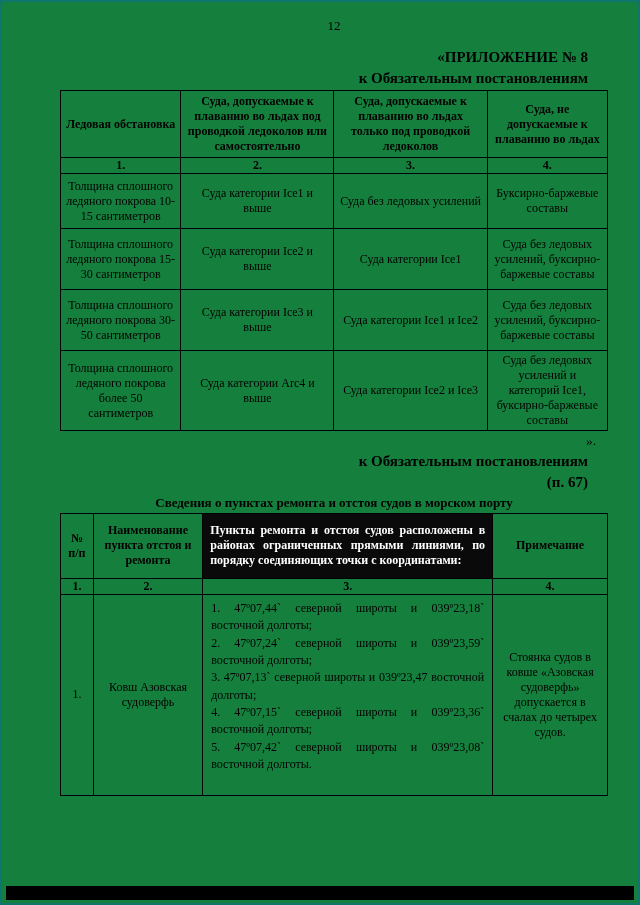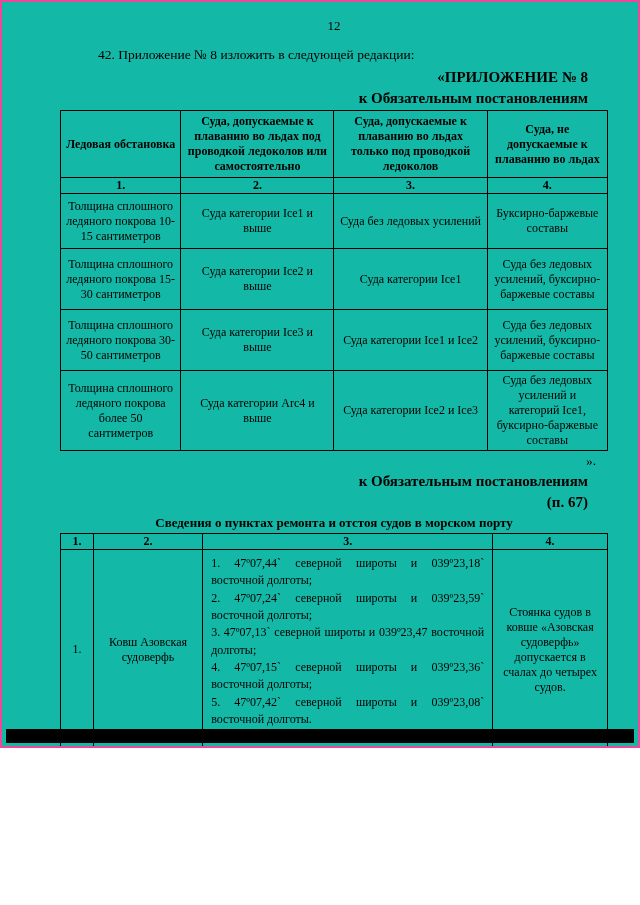--- a/index.html
+++ b/index.html
@@ -1,18 +1,18 @@
 <!DOCTYPE html>
 <html><head>
 <meta charset="utf-8">
 <style>
   html,body{margin:0;padding:0;background:#ffffff;}
   body{width:640px;height:905px;font-family:"Liberation Serif",serif;color:#000;}
-  .page{position:relative;width:640px;height:748px;box-sizing:border-box;background:#14b8a6;
-        border:2px solid #ec4899;padding:16px 30px 0 58px;overflow:hidden;}
+  .page{position:relative;width:640px;height:905px;box-sizing:border-box;background:#15803d;
+        border:2px solid #0f766e;padding:16px 30px 0 58px;overflow:hidden;}
   .page-number{text-align:center;font-size:13px;margin-bottom:13px;}
   .para{font-size:13.5px;text-indent:38px;margin:0 0 4px 0;}
   .right-block{text-align:right;font-weight:bold;font-size:15px;line-height:1.38;
                padding-right:20px;margin-bottom:2px;}
   .right-block div{margin:0;}
   .tbl-title{font-weight:bold;text-align:center;font-size:13px;margin:1px 0 2px 0;}
   table.tbl{border-collapse:collapse;width:100%;table-layout:fixed;margin-bottom:2px;}
   .tbl th,.tbl td{border:1px solid #000;font-size:12px;text-align:center;
                   vertical-align:middle;padding:2px 5px;font-weight:normal;}
   .tbl th{font-weight:bold;}
@@ -36,21 +36,20 @@
   
   .bottom-bar{position:absolute;left:4px;right:4px;bottom:3px;height:14px;background:#000;}
 </style>
 </head>
 <body>
 
 <div class="page">
 
   <div class="page-number">12</div>
 
-  <p class="para">42. Приложение № 8 изложить в следующей редакции:</p>
 
   <div class="right-block">
     <div>«ПРИЛОЖЕНИЕ № 8</div>
     <div>к Обязательным постановлениям</div>
   </div>
 
 
   <table class="tbl tbl1">
     <colgroup>
         <col class="t1c1">
@@ -111,20 +110,26 @@
   <div class="tbl-title">Сведения о пунктах ремонта и отстоя судов в морском порту</div>
 
   <table class="tbl tbl2">
     <colgroup>
         <col class="t2c1">
         <col class="t2c2">
         <col class="t2c3">
         <col class="t2c4">
       </colgroup>
     <thead>
+      <tr class="head-row">
+        <th>№ п/п</th>
+        <th>Наименование пункта отстоя и ремонта</th>
+        <th class="inverted">Пункты ремонта и отстоя судов расположены в районах ограниченных прямыми линиями, по порядку соединяющих точки с координатами:</th>
+        <th>Примечание</th>
+      </tr>
       <tr class="num-row">
         <th>1.</th>
         <th>2.</th>
         <th>3.</th>
         <th>4.</th>
       </tr>
     </thead>
     <tbody>
       <tr class="data-row">
         <td>1.</td>

